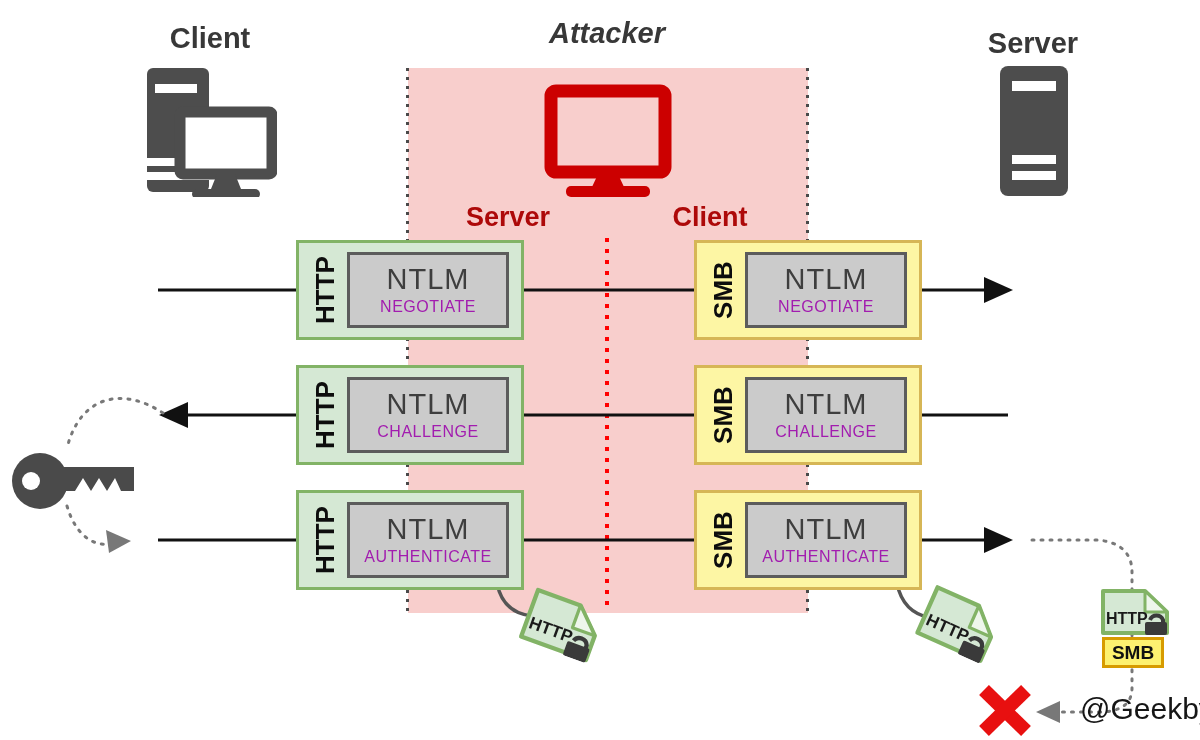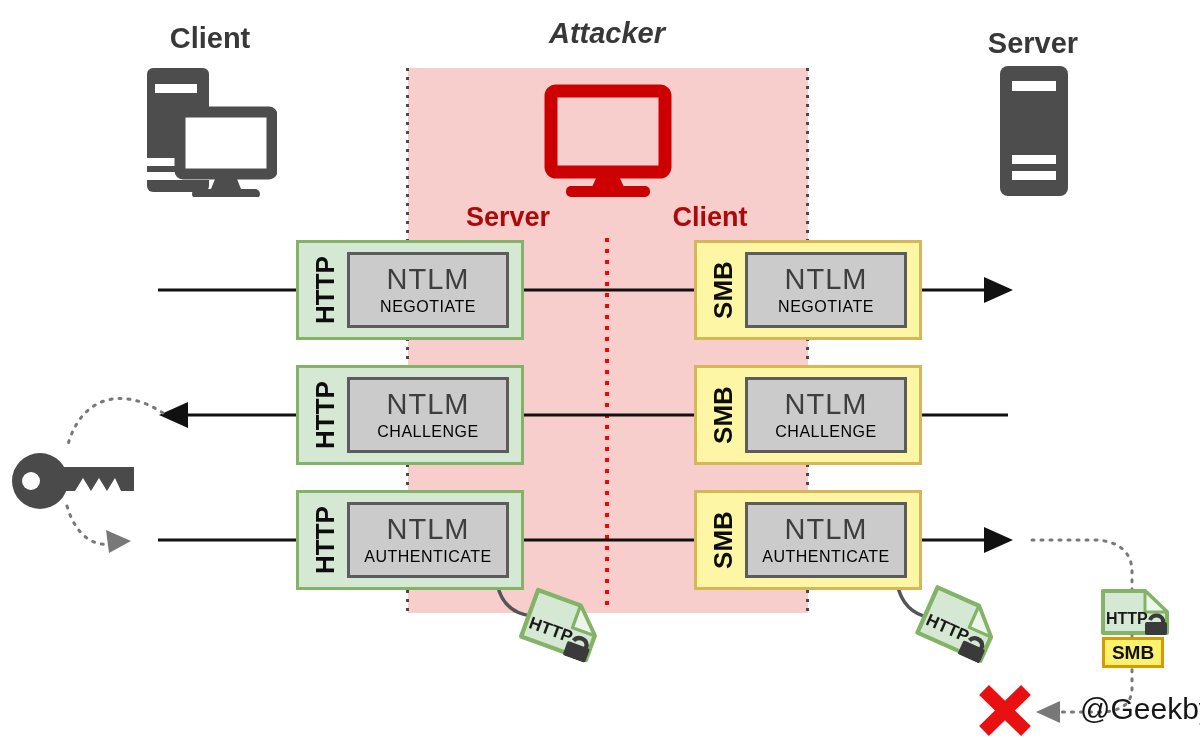--- a/index.html
+++ b/index.html
@@ -31,21 +31,21 @@
   .msgbox { position:absolute; width:228px; height:100px; }
   .msgbox.green  { background:#d5e8d4; border:3px solid #82b366; }
   .msgbox.yellow { background:#fdf6a4; border:3px solid #d6b656; }
   .proto { position:absolute; left:-24px; top:0; width:100px; height:94px;
     display:flex; align-items:center; justify-content:center;
     transform:rotate(-90deg); font-size:26px; font-weight:800; color:#0d0d0d; }
   .msg-inner { position:absolute; left:48px; top:9px; width:162px; height:76px;
     background:#cbcbcb; border:3px solid #5c5c5c;
     display:flex; flex-direction:column; align-items:center; justify-content:center; gap:4px; }
   .msg-title { font-size:29px; color:#3e3e3e; line-height:1; letter-spacing:1px; }
-  .msg-sub   { font-size:16px; color:#000000; letter-spacing:0.5px; white-space:nowrap; }
+  .msg-sub   { font-size:16px; color:#a21caf; letter-spacing:0.5px; white-space:nowrap; }
 
   .note-tag { position:absolute; width:76px; height:56px; }
   #tag-left-relay  { left:524px; top:597px; transform:rotate(20deg); }
   #tag-right-relay { left:921px; top:596px; transform:rotate(24deg); }
   #tag-result-http { left:1100px; top:588px; transform:none; width:70px; height:48px; }
   .note-text { font-size:16px; font-weight:600; fill:#1a1a1a; font-family:"Liberation Sans", sans-serif; }
 
   #tag-result-smb { position:absolute; left:1102px; top:637px; width:62px; height:31px;
     background:#fdf170; border:3px solid #d79b00;
     display:flex; align-items:center; justify-content:center;

